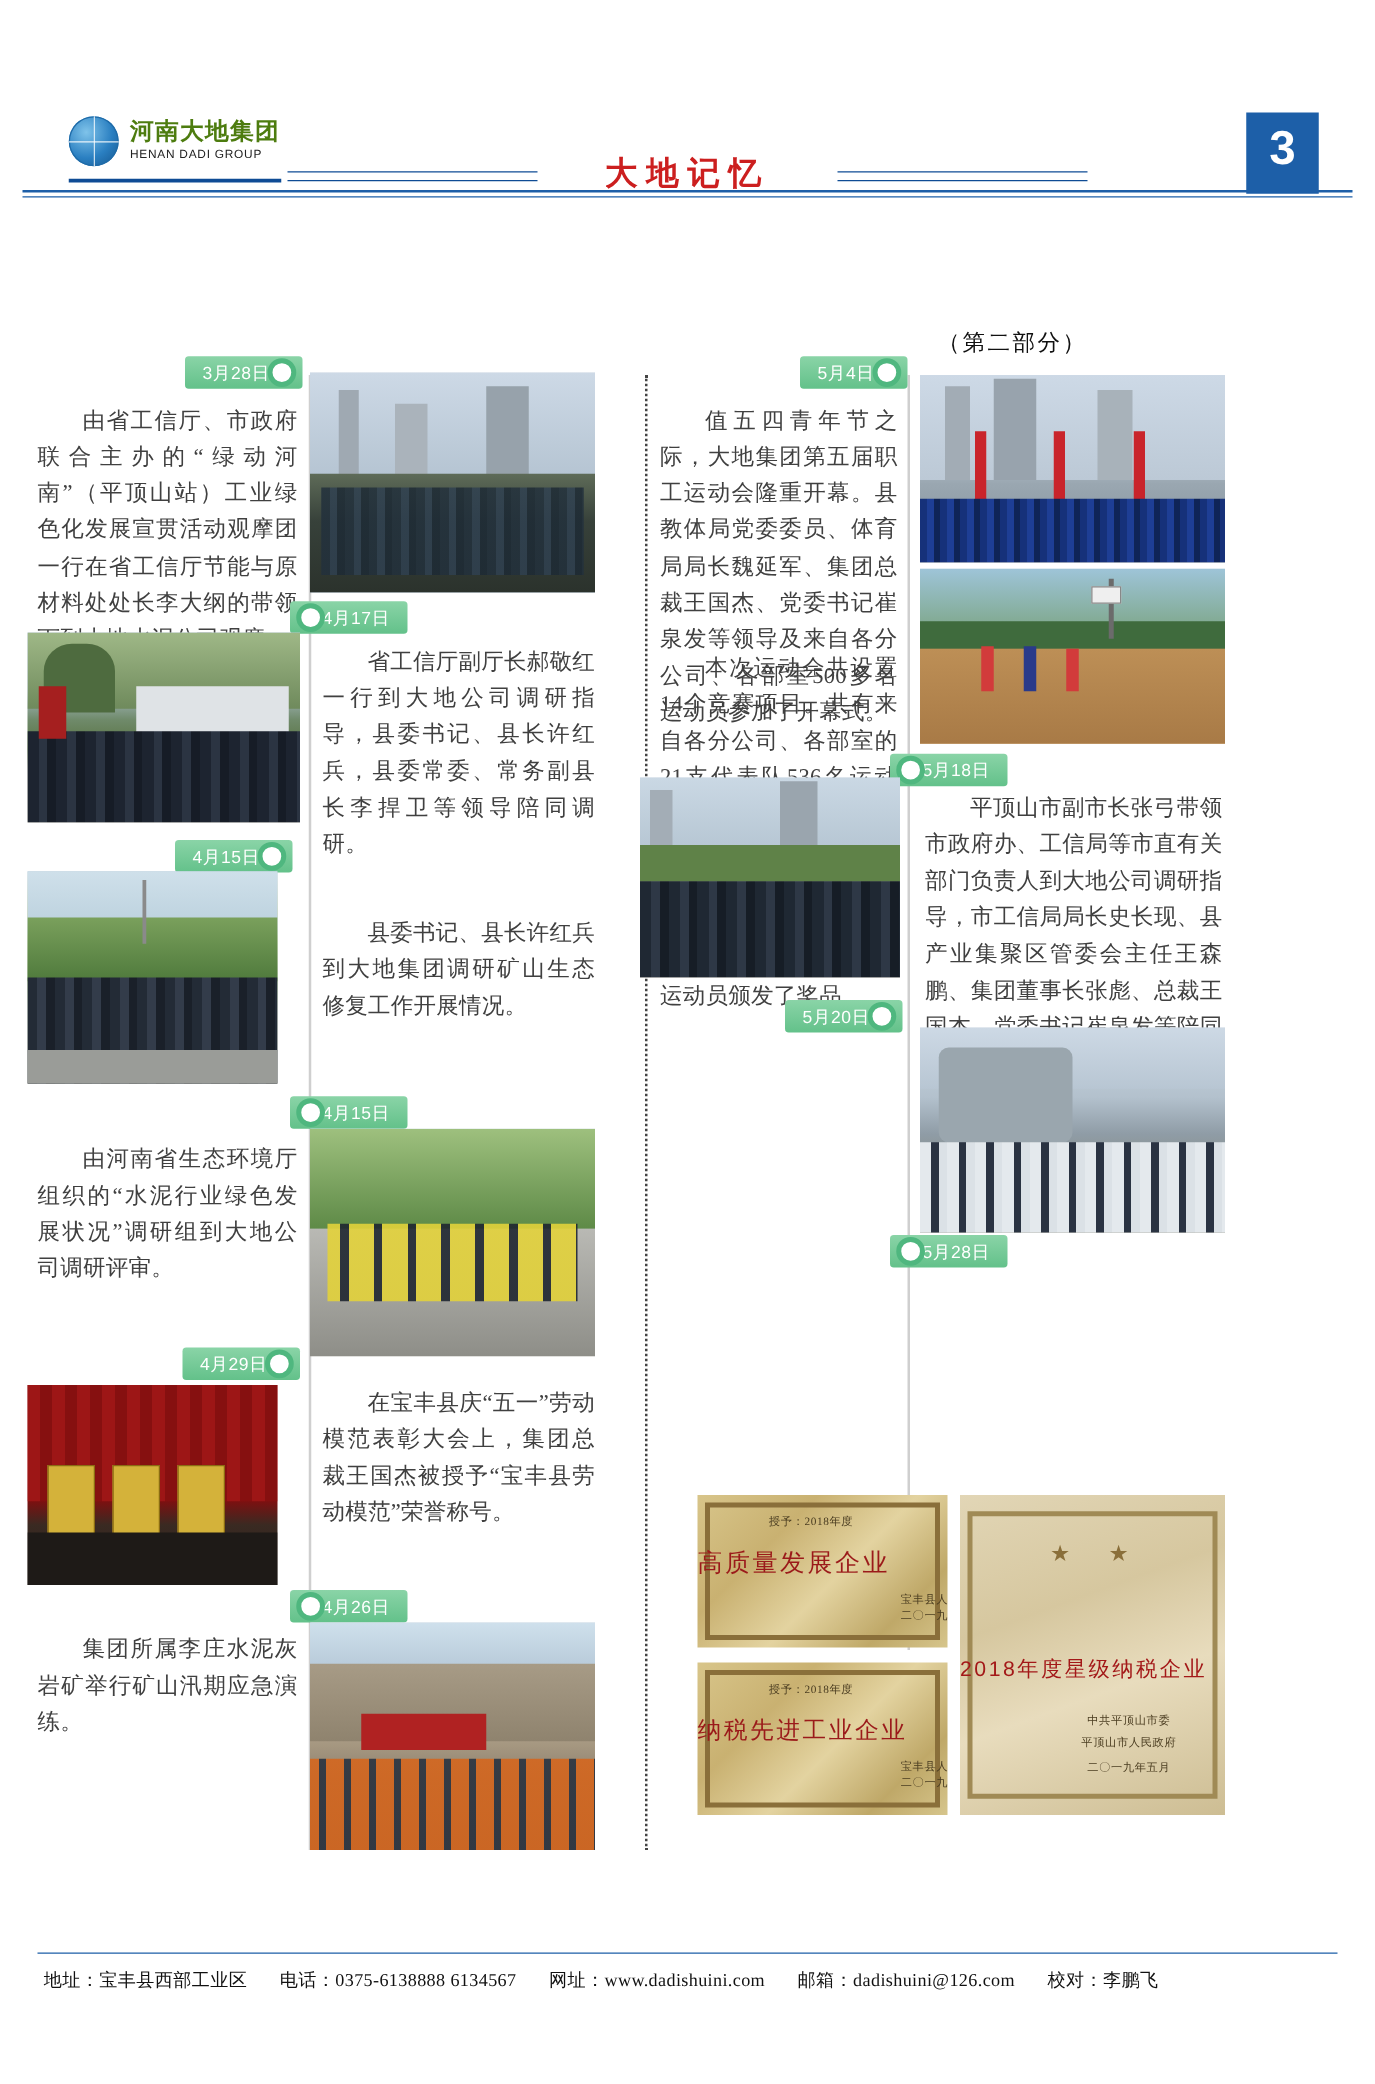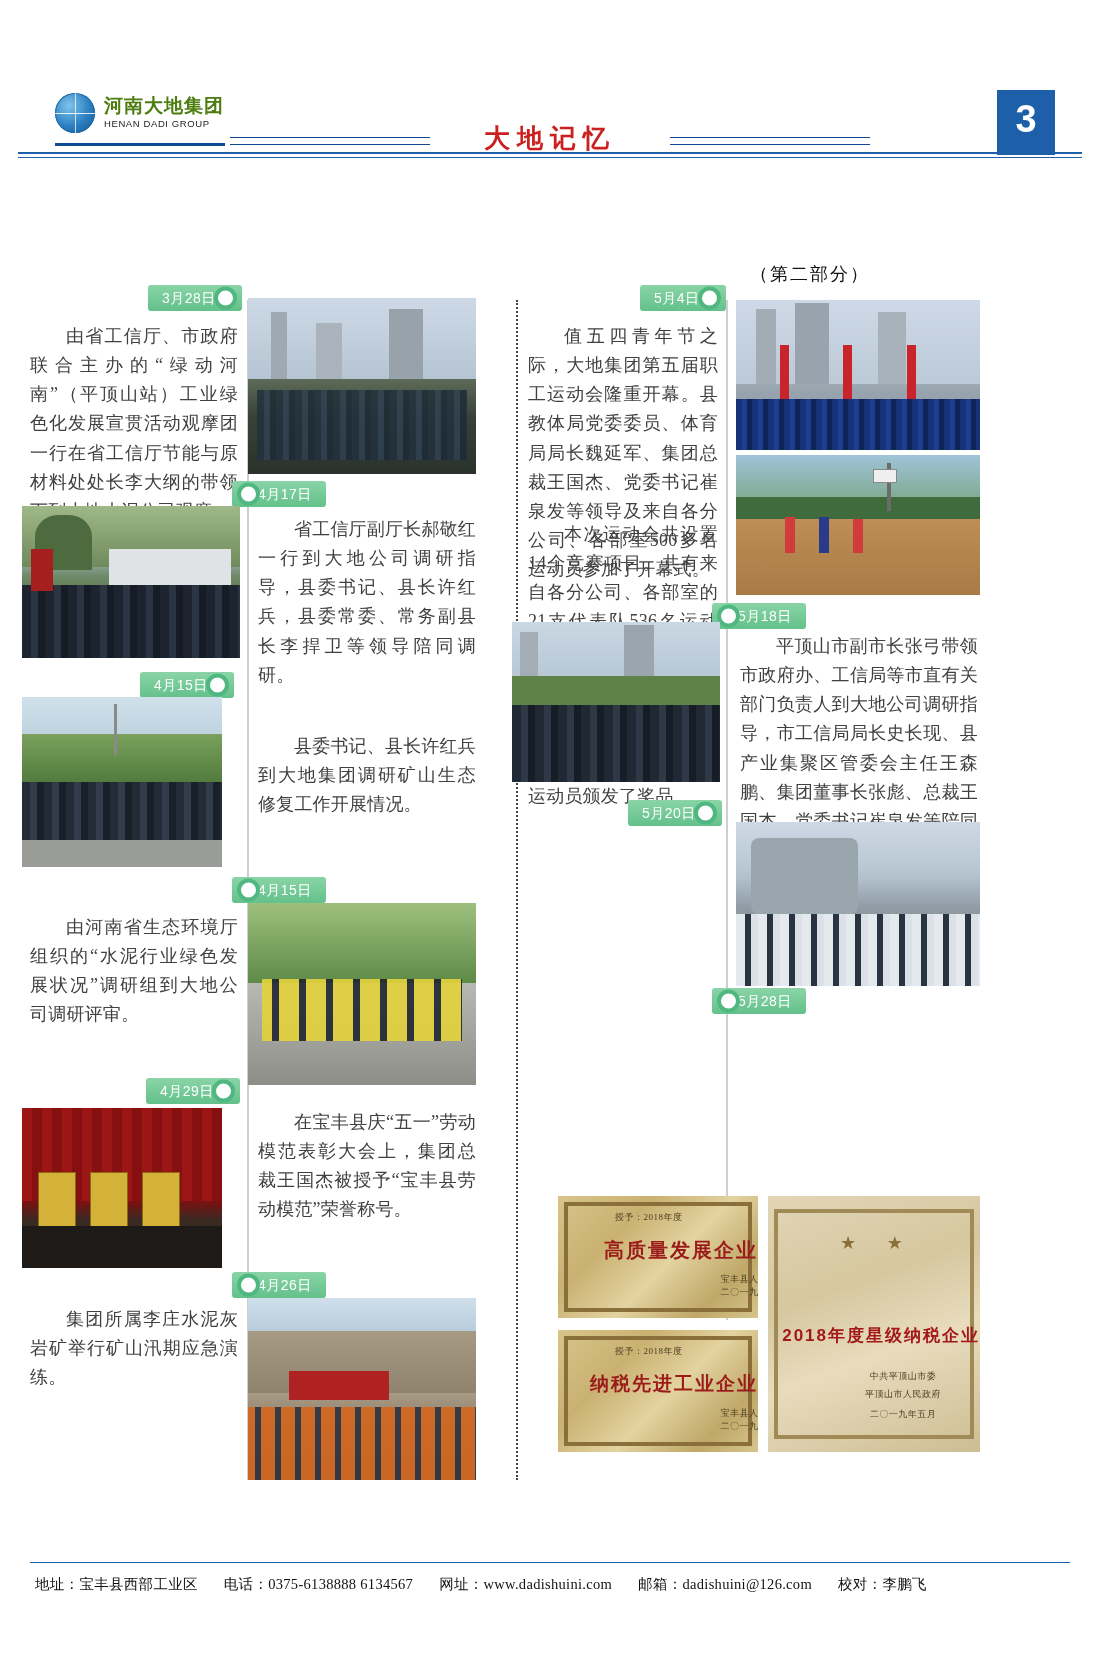--- a/index.html
+++ b/index.html
@@ -319,23 +319,23 @@
     font-family: "Liberation Sans", sans-serif;
     color: #ffe9a8;
     font-weight: bold;
     text-align: center;
     width: 100%;
     letter-spacing: 1px;
   }
   .plaque-title {
     position: absolute;
     width: 100%;
-    text-align: right;
-    font-family: "Liberation Sans", sans-serif;
-    font-weight: bold;
+    text-align: left;
+    font-family: "Liberation Sans", sans-serif;
+    font-weight: normal;
     color: #9b1a1a;
     letter-spacing: 2px;
   }
   .plaque-small {
     position: absolute;
     width: 100%;
     text-align: center;
     font-size: 9px;
     color: #4a3c20;
     letter-spacing: 0.5px;

